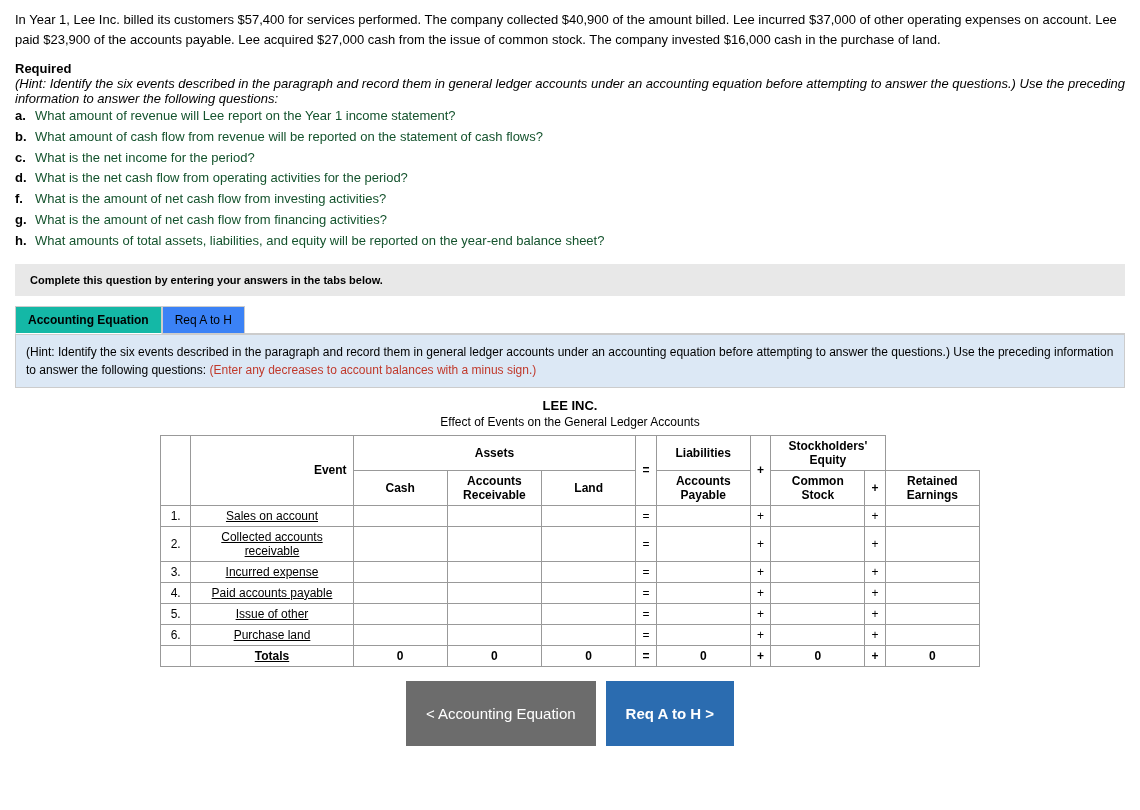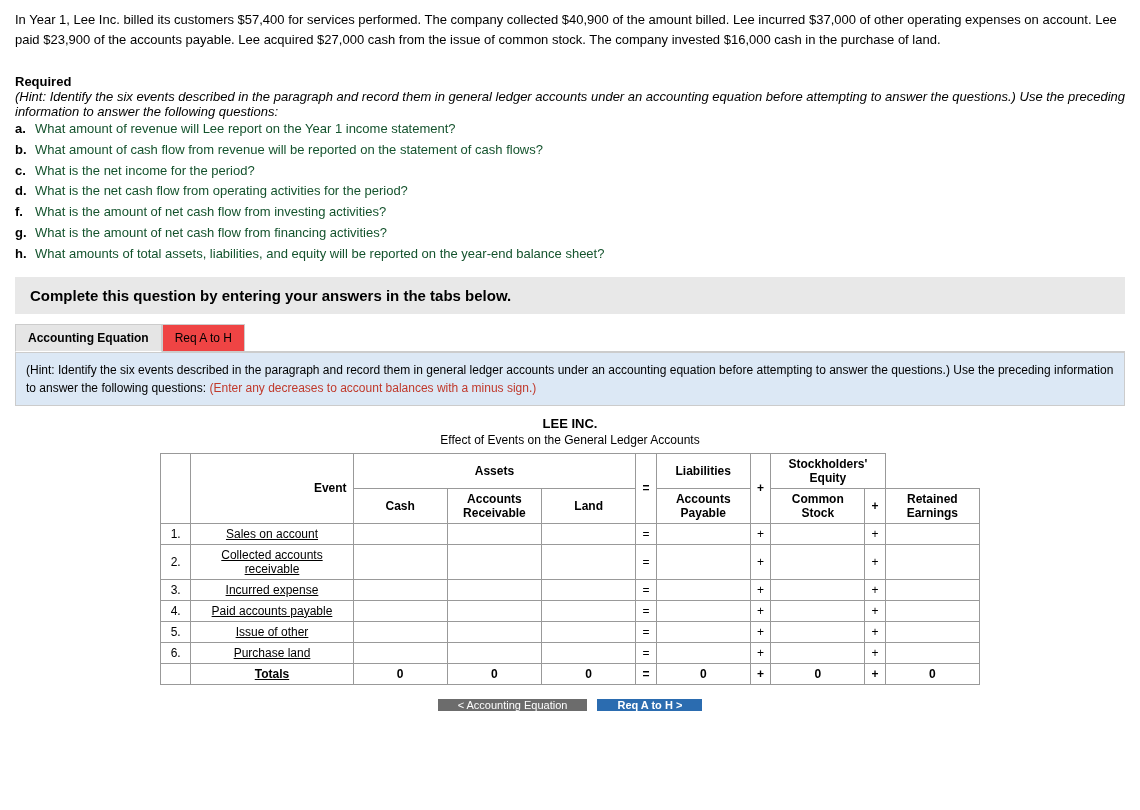--- a/index.html
+++ b/index.html
@@ -6,52 +6,52 @@
     body {
       font-family: Arial, sans-serif;
       font-size: 13px;
       color: #000;
       background: #fff;
       width: 1140px;
       min-height: 810px;
       padding: 10px 15px;
     }
     .intro-text {
-      margin-bottom: 25px;
+      margin-bottom: 12px;
       line-height: 1.5;
     }
     .required-section { margin-bottom: 12px; }
     .required-section strong { font-weight: bold; }
     .required-section .hint { font-style: italic; }
     .req-list { margin-left: 0; list-style: none; line-height: 1.6; }
     .req-list li { display: flex; gap: 6px; }
     .req-list li .letter { font-weight: bold; min-width: 14px; }
     .req-list li .text { color: #14532d; }
     .complete-box {
       background: #e8e8e8;
       padding: 10px 15px;
       margin-bottom: 10px;
       font-weight: bold;
-      font-size: 15px;
+      font-size: 11px;
     }
     .tabs-row {
       display: flex;
       border-bottom: 1px solid #ccc;
       margin-bottom: 0;
     }
     .tab {
       padding: 6px 12px;
       border: 1px solid #ccc;
       border-bottom: none;
-      background: #ef4444;
+      background: #3b82f6;
       cursor: pointer;
       font-size: 12px;
     }
     .tab.active {
-      background: #e5e5e5;
+      background: #14b8a6;
       border-bottom: 1px solid #fff;
       margin-bottom: -1px;
       font-weight: bold;
     }
     .hint-box {
       background: #dce8f5;
       padding: 8px 10px;
       font-size: 12px;
       line-height: 1.5;
       margin-bottom: 10px;
@@ -104,22 +104,22 @@
       font-size: 12px;
       background: transparent;
     }
     .nav-buttons {
       display: flex;
       justify-content: center;
       gap: 10px;
       margin-top: 14px;
     }
     .nav-btn {
-      padding: 0 20px;
-      font-size: 11px;
+      padding: 24px 20px;
+      font-size: 15px;
       cursor: pointer;
       border: none;
     }
     .nav-btn.prev {
       background: #6c6c6c;
       color: #fff;
     }
     .nav-btn.next {
       background: #2b6cb0;
       color: #fff;

